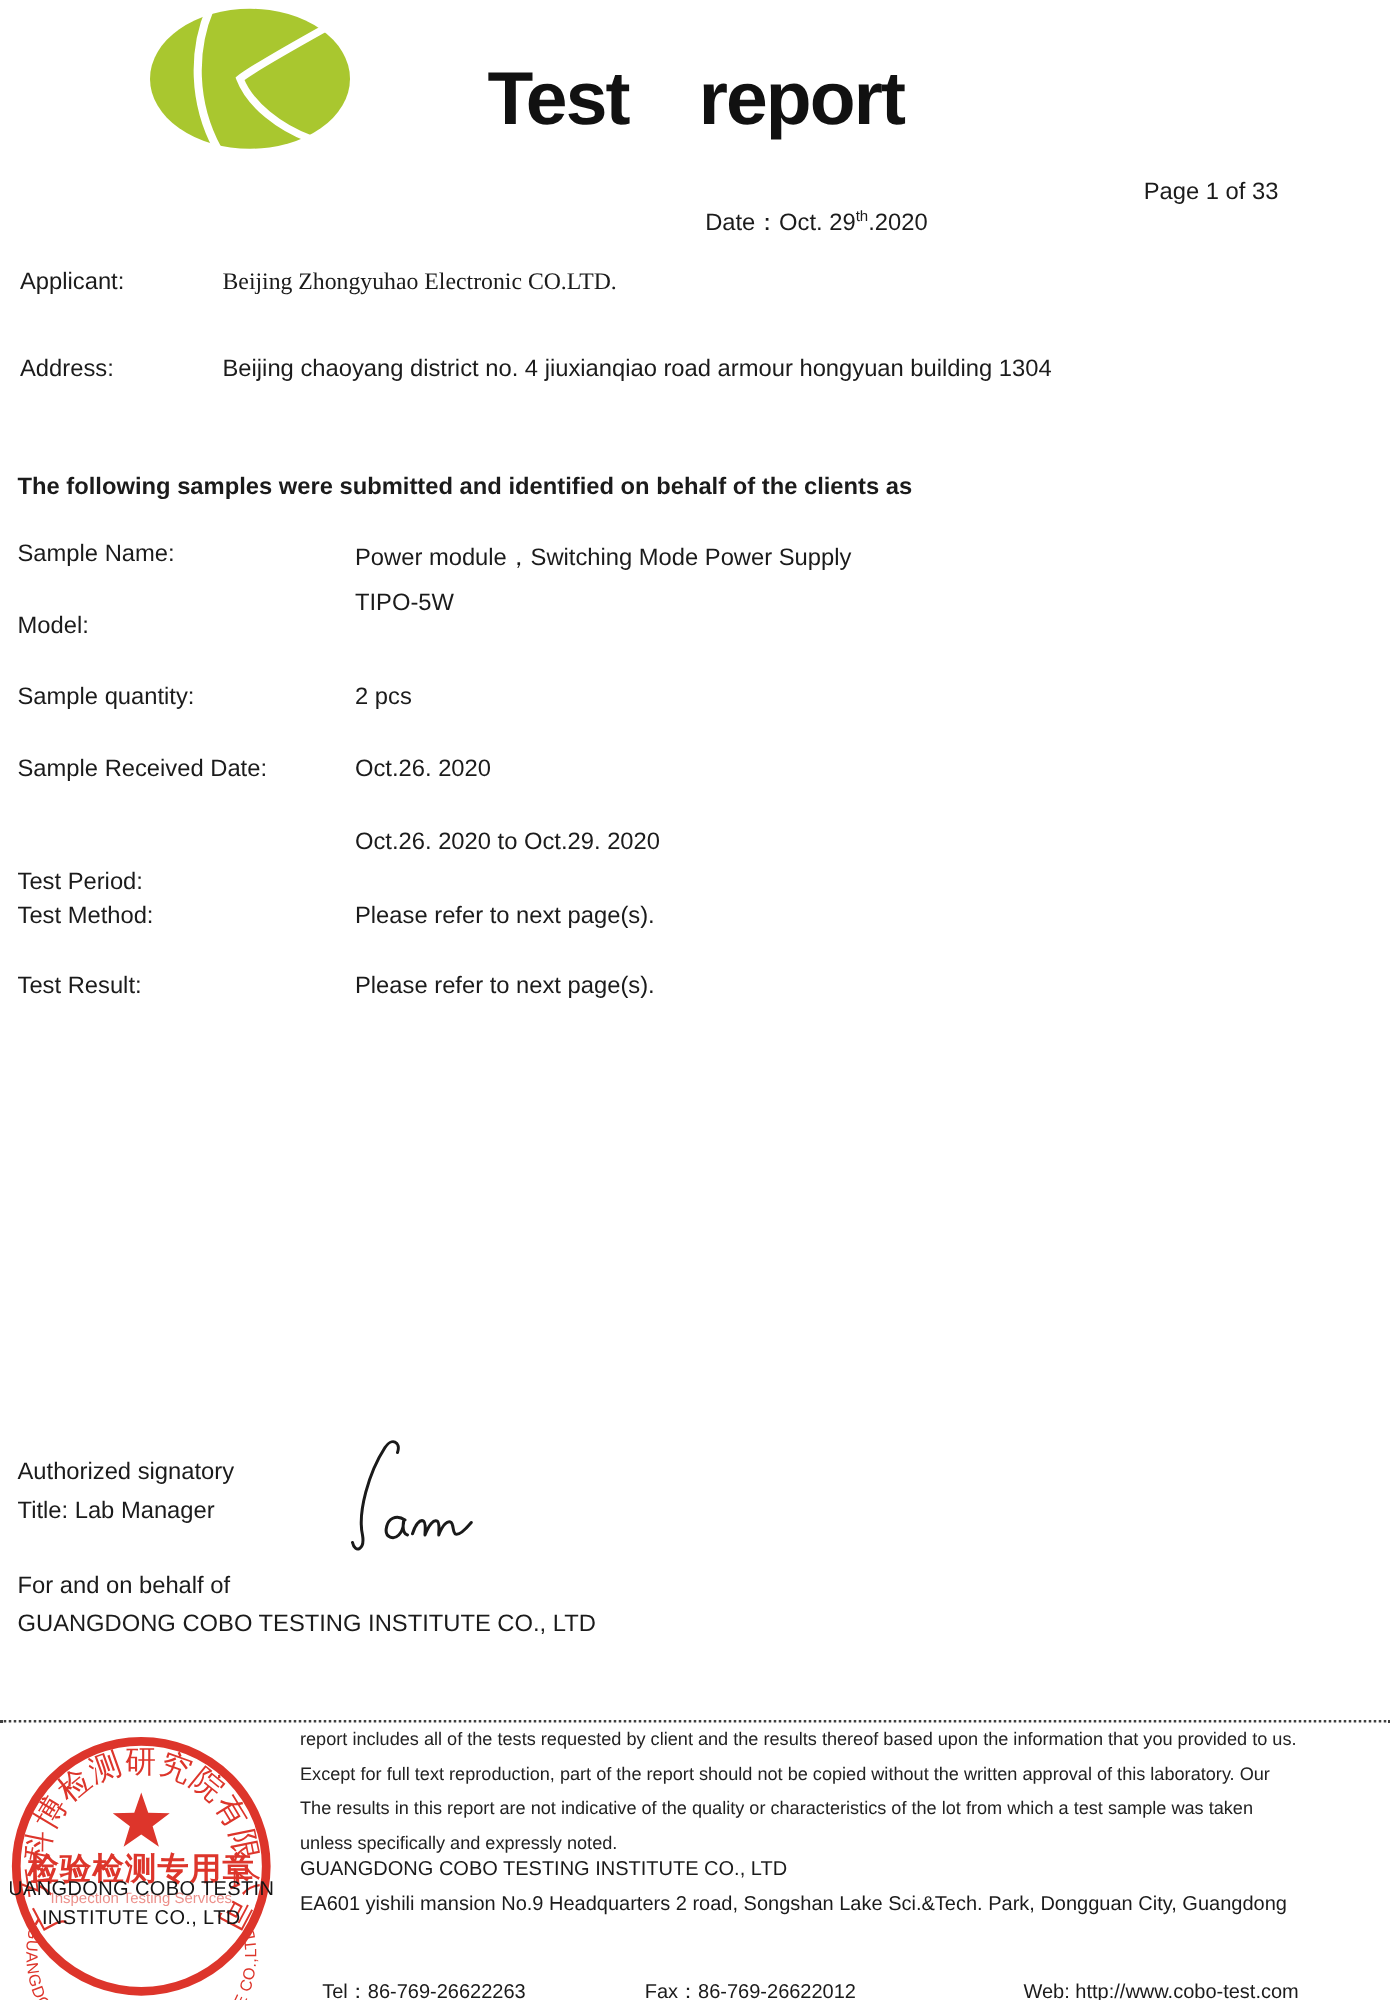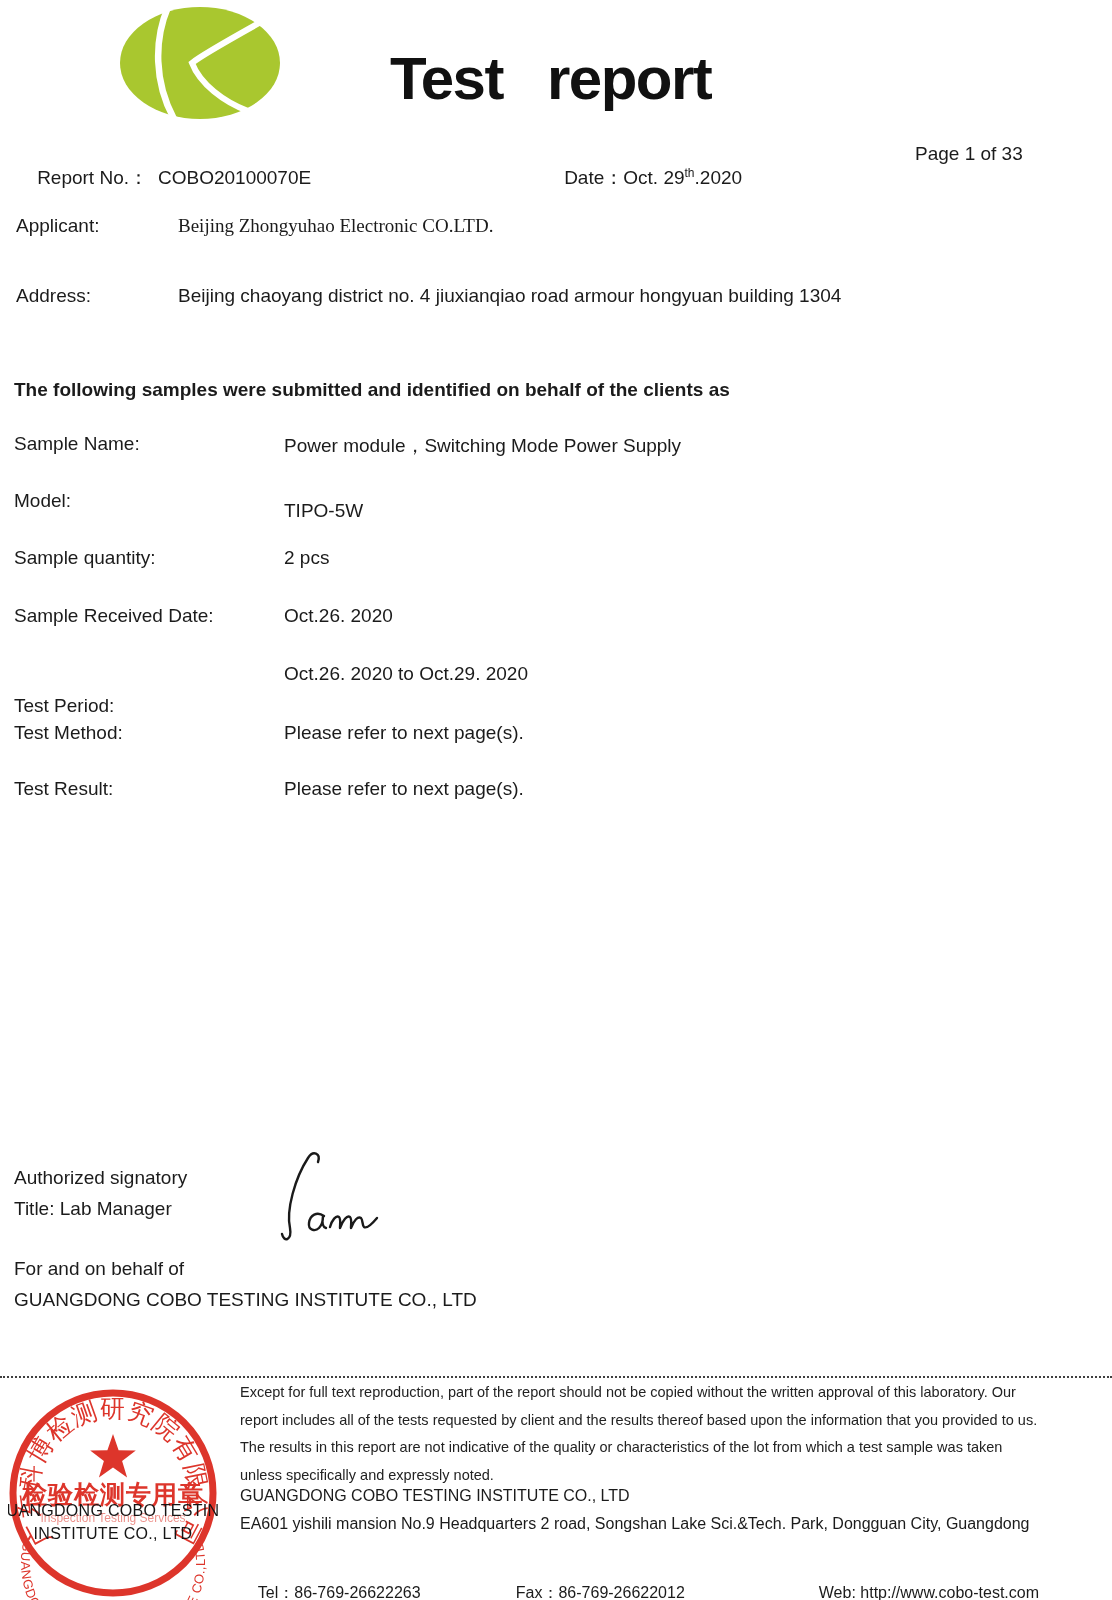--- a/index.html
+++ b/index.html
@@ -5,21 +5,21 @@
   html,body { margin:0; padding:0; background:#e8e8e8; }
   .page {
     position:relative; width:1112px; height:1600px; margin:0 auto;
     background:#ffffff; overflow:hidden;
     font-family:"Liberation Sans", sans-serif; color:#1b1b1b;
   }
   .abs { position:absolute; }
   
   .title {
     position:absolute; left:390px; top:44px;
-    display:flex; gap:44px;
+    display:flex; gap:56px;
     font-size:60px; font-weight:bold; letter-spacing:-1.5px; color:#111;
     white-space:pre;
   }
   .meta { position:absolute; top:143px; font-size:19px; white-space:pre; }
   .meta sup { font-size:12px; }
   .val-gap { display:inline-block; width:10px; }
   
   .lab { position:absolute; left:16px; font-size:19px; white-space:pre; }
   .valu { position:absolute; font-size:19px; white-space:pre; }
   .intro { position:absolute; left:14px; top:379px; font-size:19px;font-weight:bold; }
@@ -45,42 +45,39 @@
     <ellipse cx="82" cy="57" rx="80" ry="56" fill="#a9c72f"></ellipse>
     <path d="M 50,1 C 36,34 36,76 56,113" stroke="#ffffff" stroke-width="6.5" fill="none"></path>
     <path d="M 143,16 C 100,40 80,52 74,57 C 82,78 106,96 130,105" stroke="#ffffff" stroke-width="6" fill="none"></path>
   </svg>
 
   <div class="title">
     <span>Test</span>
     <span>report</span>
   </div>
 
-  <div class="meta" style="left:16px;">
-    <span>Report No.：</span><span class="val-gap"></span><span>COBO20100070E</span>
-  </div>
   <div class="meta" style="left:543px;">
     <span>Date：</span><span>Oct. 29</span><sup>th</sup><span>.2020</span>
   </div>
   <div class="meta" style="left:915px;">Page 1 of 33</div>
 
   <div class="lab" style="top:215px;">Applicant:</div>
   <div class="valu" style="left:178px; top:215px;font-family:Liberation Serif, serif;">Beijing Zhongyuhao Electronic CO.LTD.</div>
   <div class="lab" style="top:285px;text-align:center;">Address:</div>
   <div class="valu" style="left:178px; top:285px;">Beijing chaoyang district no. 4 jiuxianqiao road armour hongyuan building 1304</div>
 
   <div class="intro">The following samples were submitted and identified on behalf of the clients as</div>
 
   <div>
     <span class="srow-label" style="top:433px;">Sample Name:</span>
     <span class="srow-value" style="top:433px;">Power module，Switching Mode Power Supply</span>
   </div>
   <div>
     <span class="srow-label" style="top:490px;">Model:</span>
-    <span class="srow-value" style="top:500px;">TIPO-5W</span>
+    <span class="srow-value" style="top:472px;">TIPO-5W</span>
   </div>
   <div>
     <span class="srow-label" style="top:547px;">Sample quantity:</span>
     <span class="srow-value" style="top:547px;">2 pcs</span>
   </div>
   <div>
     <span class="srow-label" style="top:605px;">Sample Received Date:</span>
     <span class="srow-value" style="top:605px;">Oct.26. 2020</span>
   </div>
   <div>
@@ -126,22 +123,22 @@
     <text x="105" y="118" text-anchor="middle" font-size="25" font-weight="bold" fill="#dd352b" letter-spacing="1">检验检测专用章</text>
     <text x="105" y="137" text-anchor="middle" font-size="12" fill="#dd352b" opacity="0.55">Inspection Testing Services</text>
     <text font-size="13" fill="#dd352b" letter-spacing="0.5">
       <textPath href="#arcBottom" startOffset="50%" text-anchor="middle">GUANGDONG COBO TESTING INSTITUTE CO.,LTD</textPath>
     </text>
     <text x="105" y="131" text-anchor="middle" font-size="16" fill="#151515" letter-spacing="0.3">GUANGDONG COBO TESTING</text>
     <text x="105" y="154" text-anchor="middle" font-size="16" fill="#151515" letter-spacing="0.3">INSTITUTE CO., LTD</text>
   </svg>
 
   <div class="disclaimer">
+    <div>report includes all of the tests requested by client and the results thereof based upon the information that you provided to us.</div>
     <div>Except for full text reproduction, part of the report should not be copied without the written approval of this laboratory. Our</div>
-    <div>report includes all of the tests requested by client and the results thereof based upon the information that you provided to us.</div>
     <div>The results in this report are not indicative of the quality or characteristics of the lot from which a test sample was taken</div>
     <div>unless specifically and expressly noted.</div>
   </div>
 
   <div class="company-block">
     <div>GUANGDONG COBO TESTING INSTITUTE CO., LTD</div>
     <div>EA601 yishili mansion No.9 Headquarters 2 road, Songshan Lake Sci.&amp;Tech. Park, Dongguan City, Guangdong</div>
   </div>
   <div class="tel-row">
     <span class="tel">Tel：86-769-26622263</span><span class="fax">Fax：86-769-26622012</span><span>Web: http://www.cobo-test.com</span>

